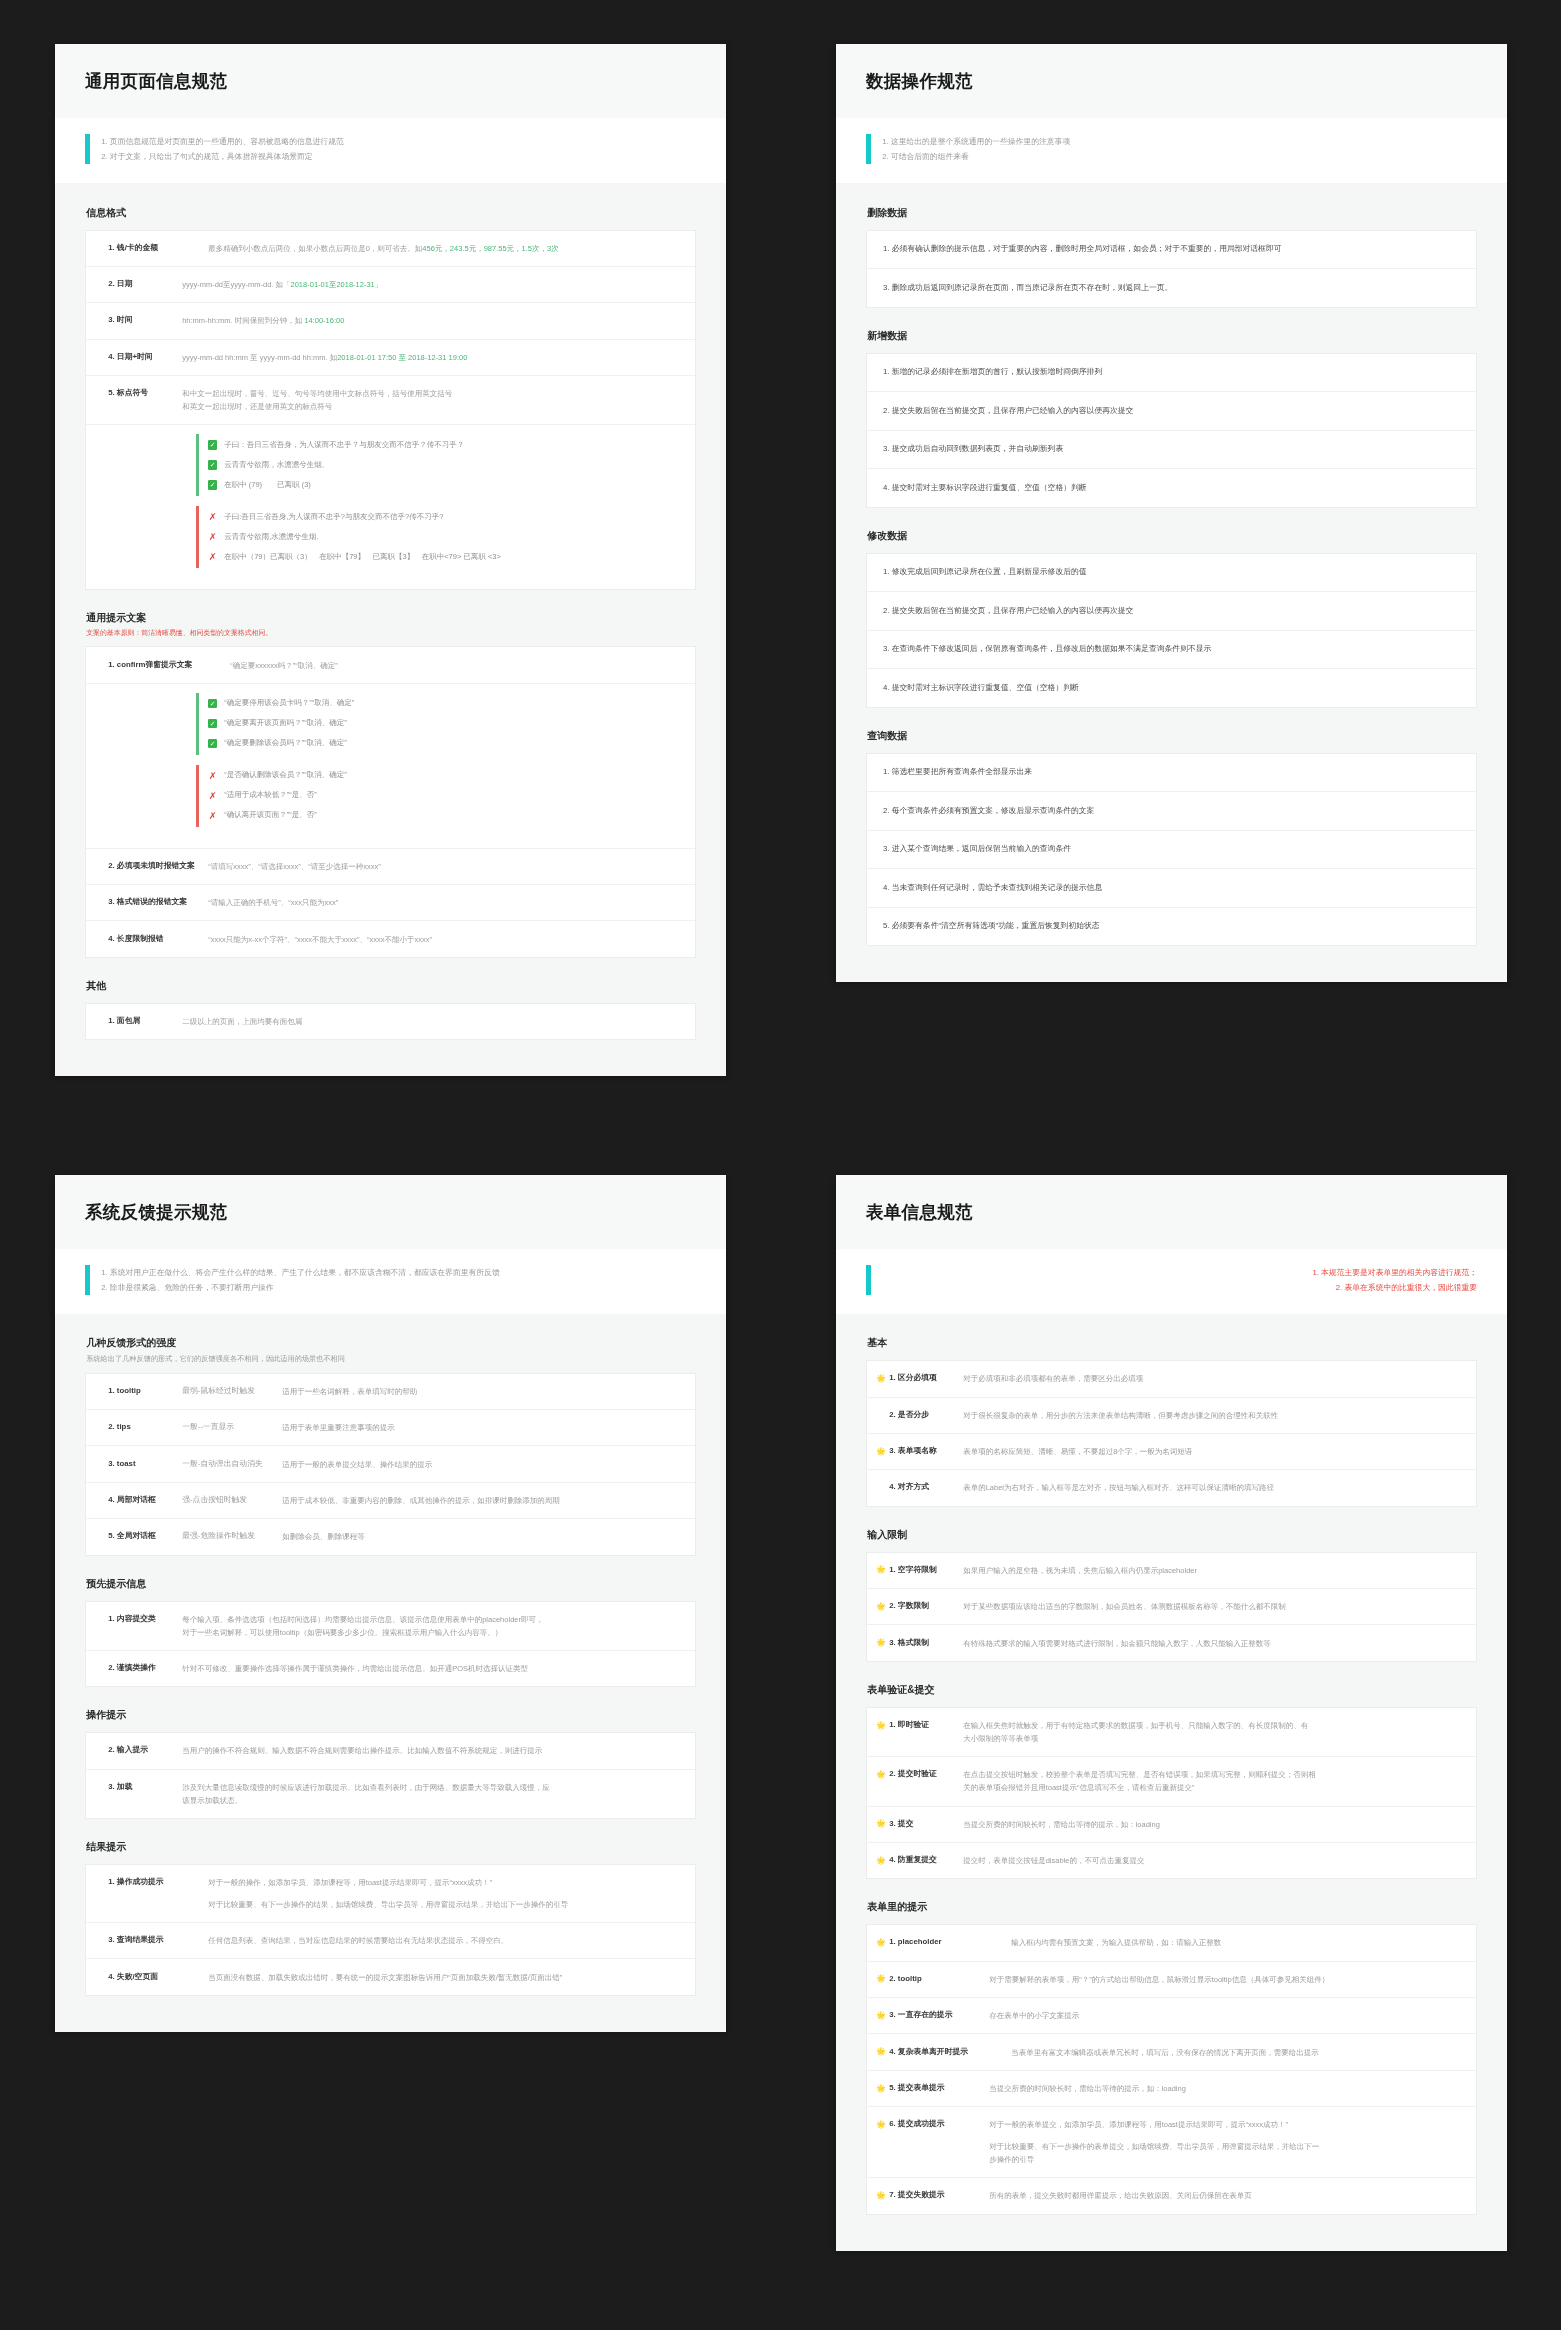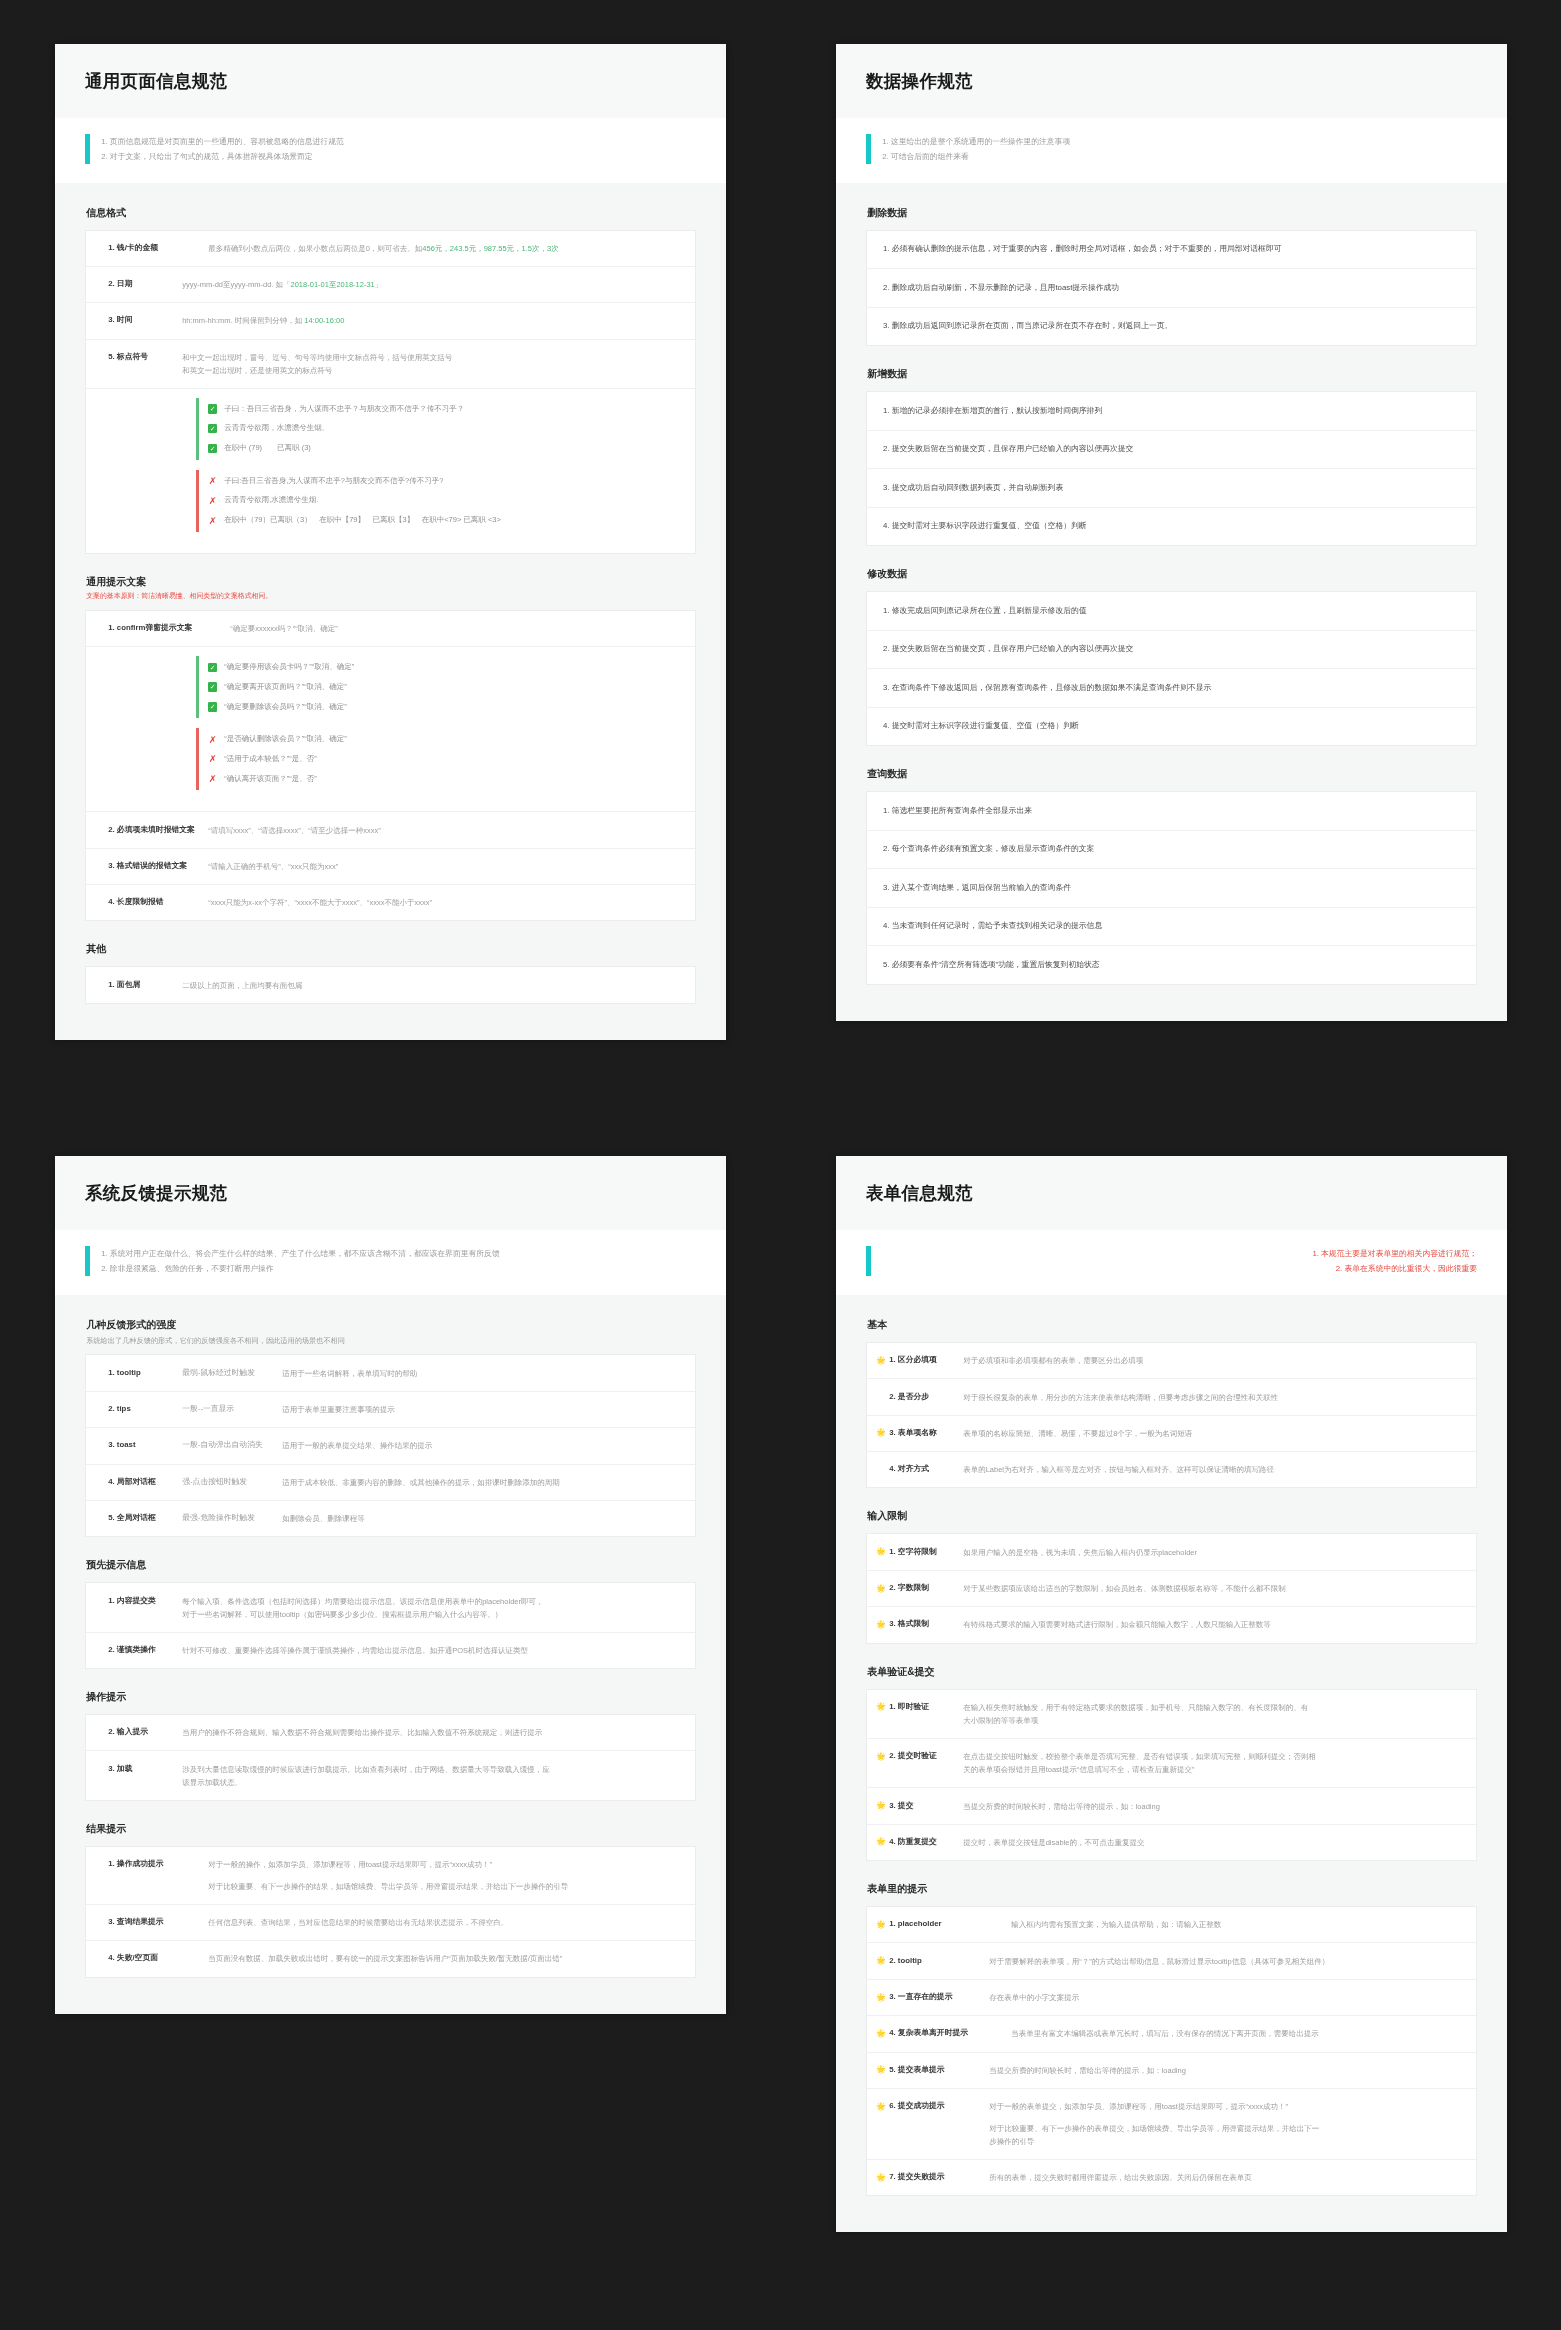--- a/index.html
+++ b/index.html
@@ -218,20 +218,25 @@
                 <div class="row-label w-md">2. 日期</div>
                 <div class="row-desc">yyyy-mm-dd至yyyy-mm-dd. 如「<span class="g">2018-01-01至2018-12-31</span>」</div>
               </div>
               <div class="row">
                 <span class="bulb empty">🌟</span>
                 <div class="row-label w-md">3. 时间</div>
                 <div class="row-desc">hh:mm-hh:mm. 时间保留到分钟，如 <span class="g">14:00-16:00</span></div>
               </div>
               <div class="row">
                 <span class="bulb empty">🌟</span>
+                <div class="row-label w-md">4. 日期+时间</div>
+                <div class="row-desc">yyyy-mm-dd hh:mm 至 yyyy-mm-dd hh:mm. 如<span class="g">2018-01-01 17:50 至 2018-12-31 19:00</span></div>
+              </div>
+              <div class="row">
+                <span class="bulb empty">🌟</span>
                 <div class="row-label w-md">5. 标点符号</div>
                 <div class="row-desc">和中文一起出现时，冒号、逗号、句号等均使用中文标点符号，括号使用英文括号<br>和英文一起出现时，还是使用英文的标点符号</div>
               </div>
               <div class="row" style="padding-top:0;border-top:none;">
                 <div class="examples sub-indent">
                   <div class="ex-group good">
                     <div class="ex-item">
                       <span class="mark ok">✓</span>
                       <span>子曰：吾日三省吾身，为人谋而不忠乎？与朋友交而不信乎？传不习乎？</span>
                     </div>
@@ -344,23 +349,20 @@
           <div class="note-line">1. 这里给出的是整个系统通用的一些操作里的注意事项</div>
           <div class="note-line">2. 可结合后面的组件来看</div>
         </div>
       </div>
       <div class="panel-body" id="body-1">
           <div class="section">
             <div class="section-title">删除数据</div>
             <div class="card">
               <div class="row plain">
                 <div class="row-desc">1. 必须有确认删除的提示信息，对于重要的内容，删除时用全局对话框，如会员；对于不重要的，用局部对话框即可</div>
-              </div>
-              <div class="row plain">
-                <div class="row-desc">2. 删除成功后自动刷新，不显示删除的记录，且用toast提示操作成功</div>
               </div>
               <div class="row plain">
                 <div class="row-desc">3. 删除成功后返回到原记录所在页面，而当原记录所在页不存在时，则返回上一页。</div>
               </div>
             </div>
           </div>
           <div class="section">
             <div class="section-title">新增数据</div>
             <div class="card">
               <div class="row plain">

